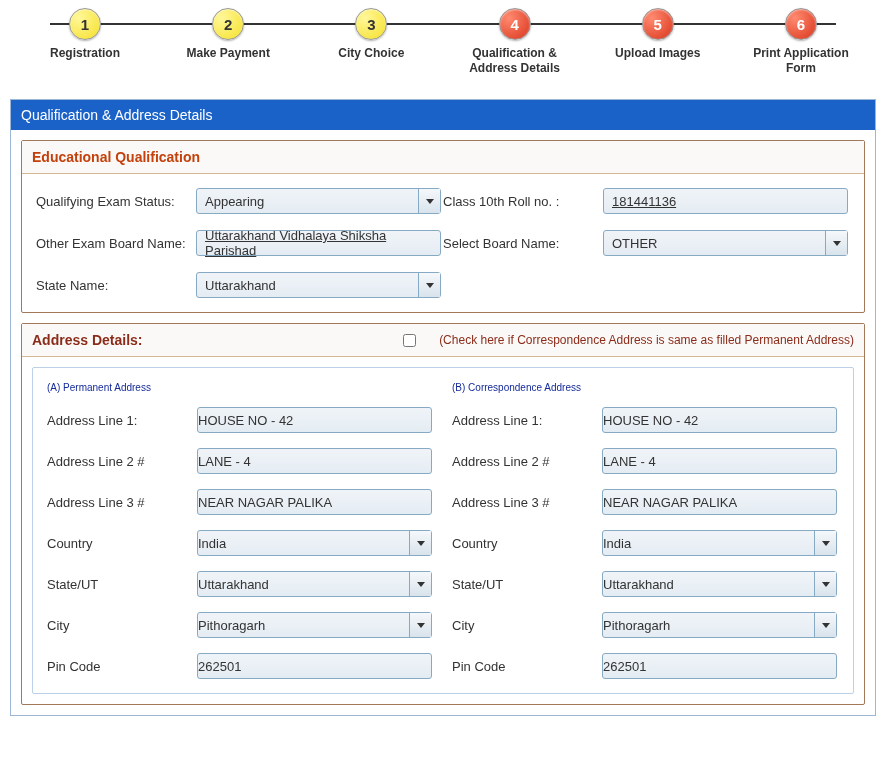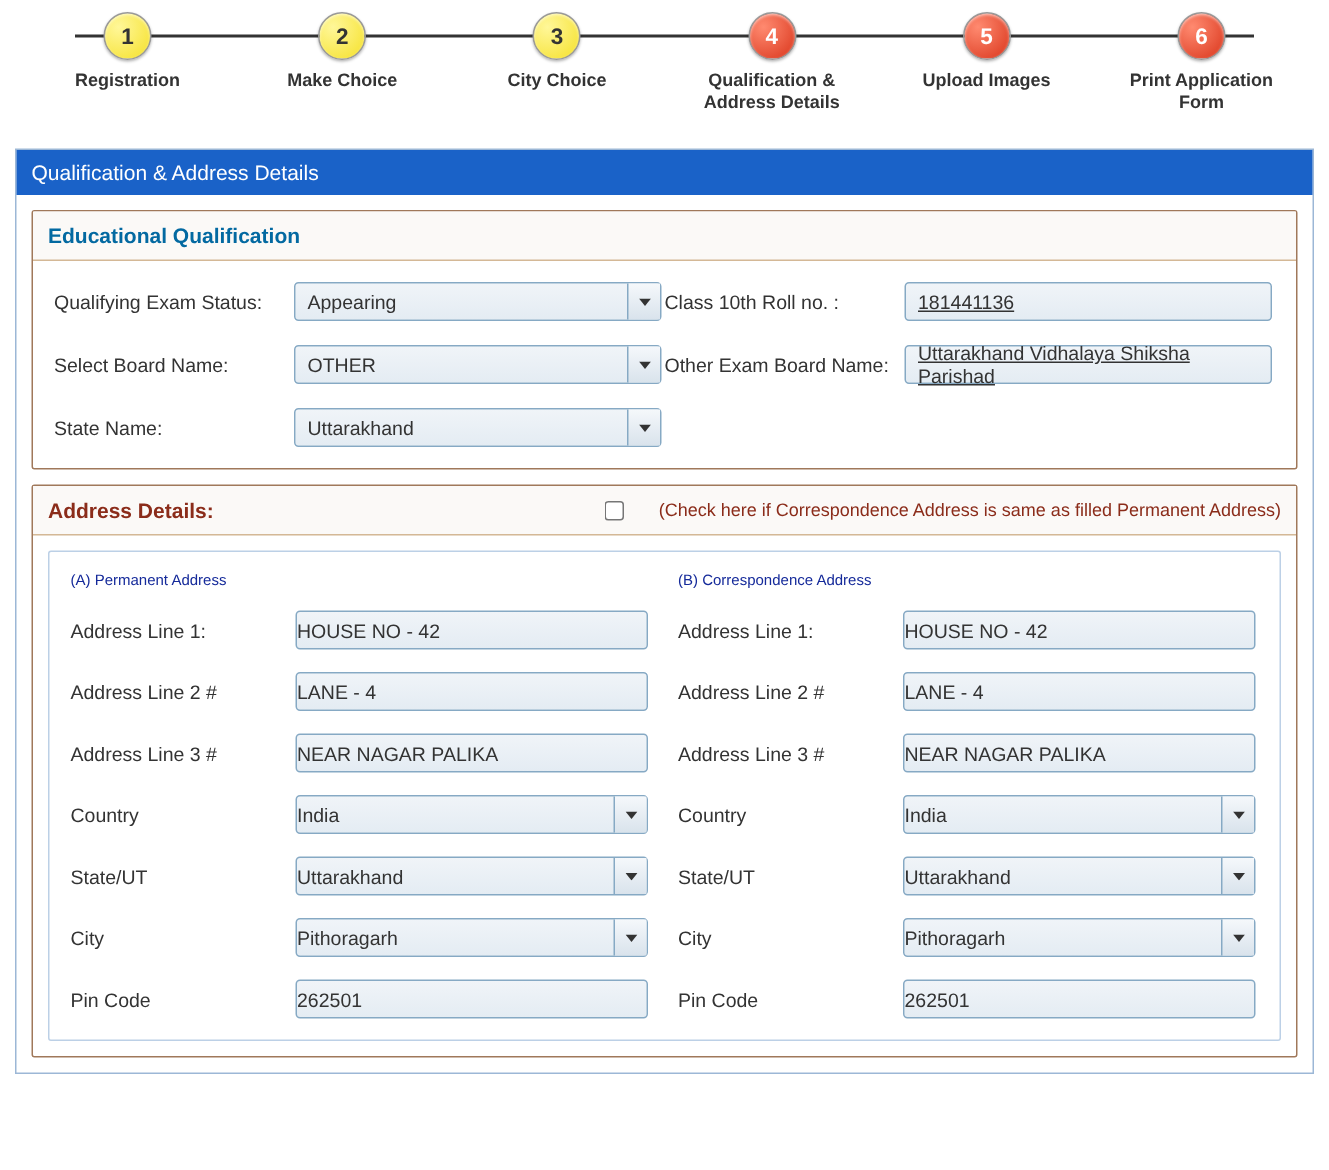--- a/index.html
+++ b/index.html
@@ -65,21 +65,21 @@
   color: #fff;
   padding: 7px 10px;
   font-size: 14px;
 }
 .section {
   margin: 10px;
   border: 1px solid #a0785a;
   border-radius: 2px;
 }
 .section-title {
-  color: #0369a1;
+  color: #c2410c;
   font-weight: bold;
   font-size: 14px;
   padding: 8px 10px;
   border-bottom: 1px solid #d4b896;
   background:#fbf9f7;
 }
 .section-body { padding: 14px; }
 .row { display: flex; margin-bottom: 16px; align-items:center; }
 .row.last { margin-bottom: 0; }
 .col { display: flex; align-items: center; flex: 1; }
@@ -162,21 +162,21 @@
 <body>
 
 <div class="progress-bar">
   <div class="progress-line"></div>
   <div class="step">
     <div class="step-circle yellow">1</div>
     <div class="step-label">Registration</div>
   </div>
   <div class="step">
     <div class="step-circle yellow">2</div>
-    <div class="step-label">Make Choice</div>
+    <div class="step-label">Make Payment</div>
   </div>
   <div class="step">
     <div class="step-circle yellow">3</div>
     <div class="step-label">City Choice</div>
   </div>
   <div class="step">
     <div class="step-circle red">4</div>
     <div class="step-label">Qualification &amp; Address Details</div>
   </div>
   <div class="step">
@@ -209,35 +209,35 @@
         </div>
         <div class="col">
           <div class="field-label">Class 10th Roll no. :</div>
           <div class="input">
               <span>181441136</span>
             </div>
         </div>
       </div>
       <div class="row">
         <div class="col">
+          <div class="field-label">Other Exam Board Name:</div>
+          <div class="input">
+              <span>Uttarakhand Vidhalaya Shiksha Parishad</span>
+            </div>
+        </div>
+        <div class="col">
           <div class="field-label">Select Board Name:</div>
           <div class="select-wrap">
             <span>OTHER</span>
             <span class="select-btn">
                 <svg viewBox="0 0 8 5">
                   <path d="M0 0h8L4 5z" fill="#333"></path>
                 </svg>
               </span>
           </div>
-        </div>
-        <div class="col">
-          <div class="field-label">Other Exam Board Name:</div>
-          <div class="input">
-              <span>Uttarakhand Vidhalaya Shiksha Parishad</span>
-            </div>
         </div>
       </div>
       <div class="row last">
         <div class="col">
           <div class="field-label">State Name:</div>
           <div class="select-wrap">
             <span>Uttarakhand</span>
             <span class="select-btn">
                 <svg viewBox="0 0 8 5">
                   <path d="M0 0h8L4 5z" fill="#333"></path>

